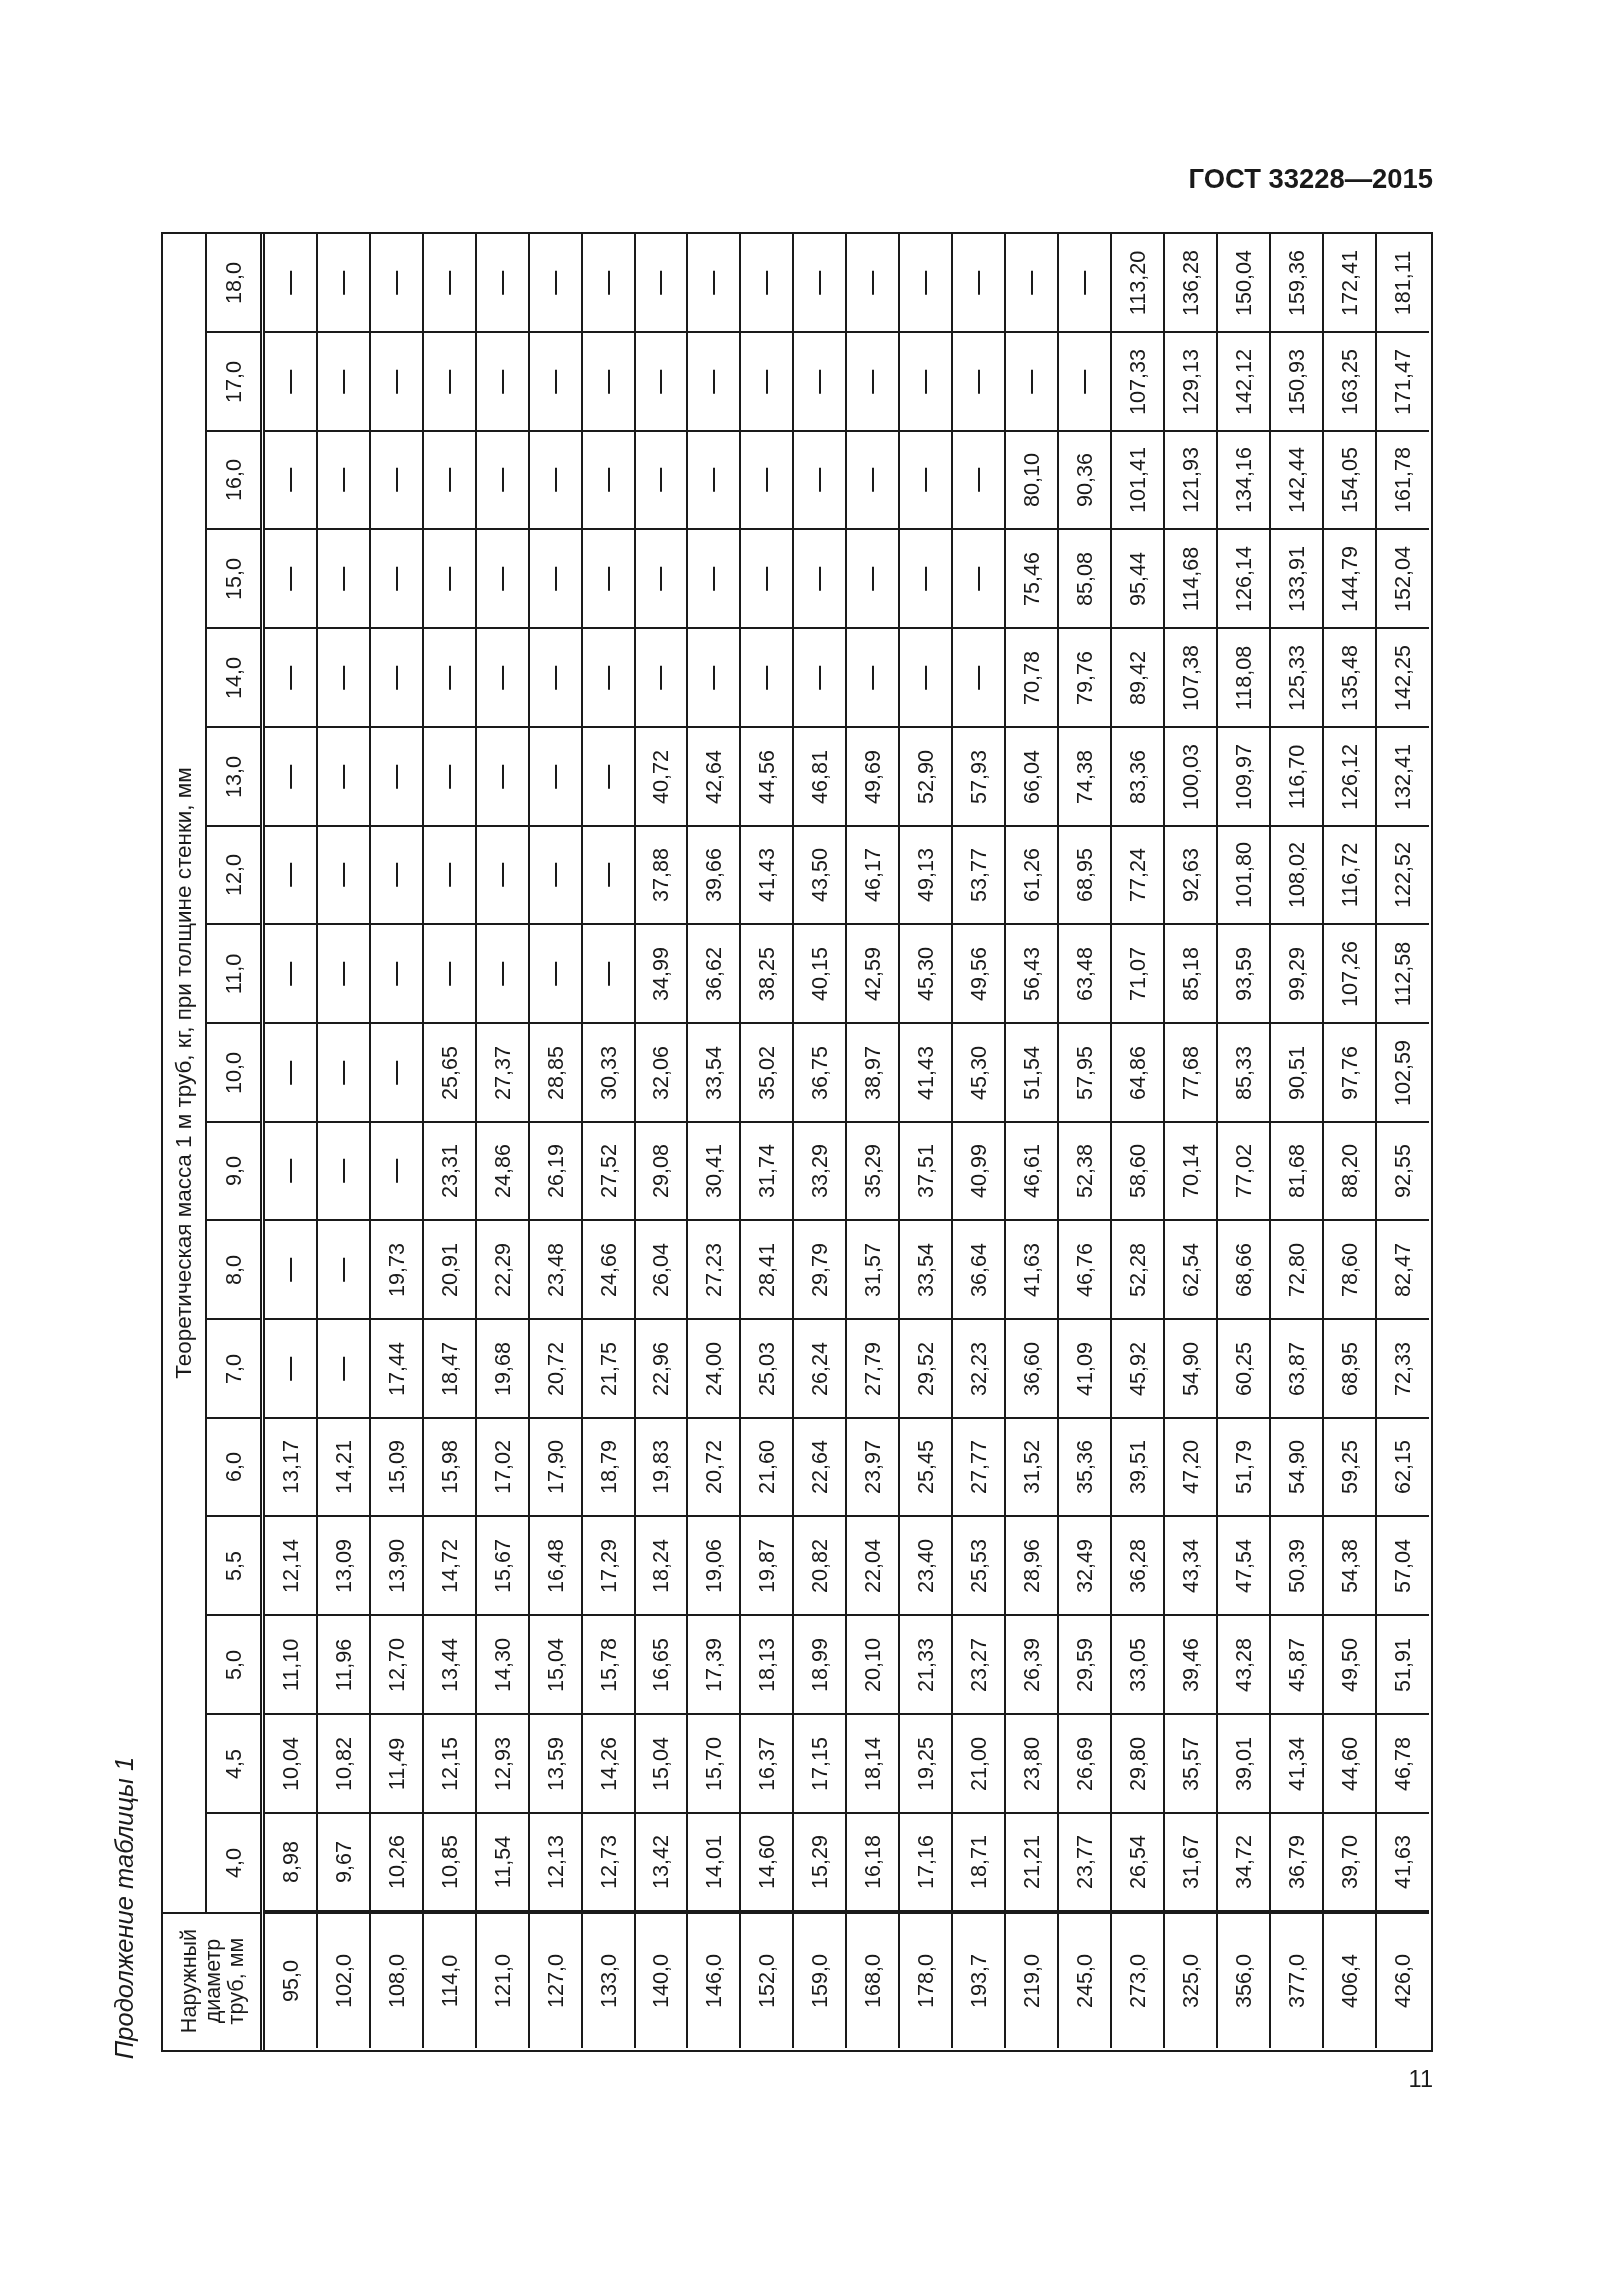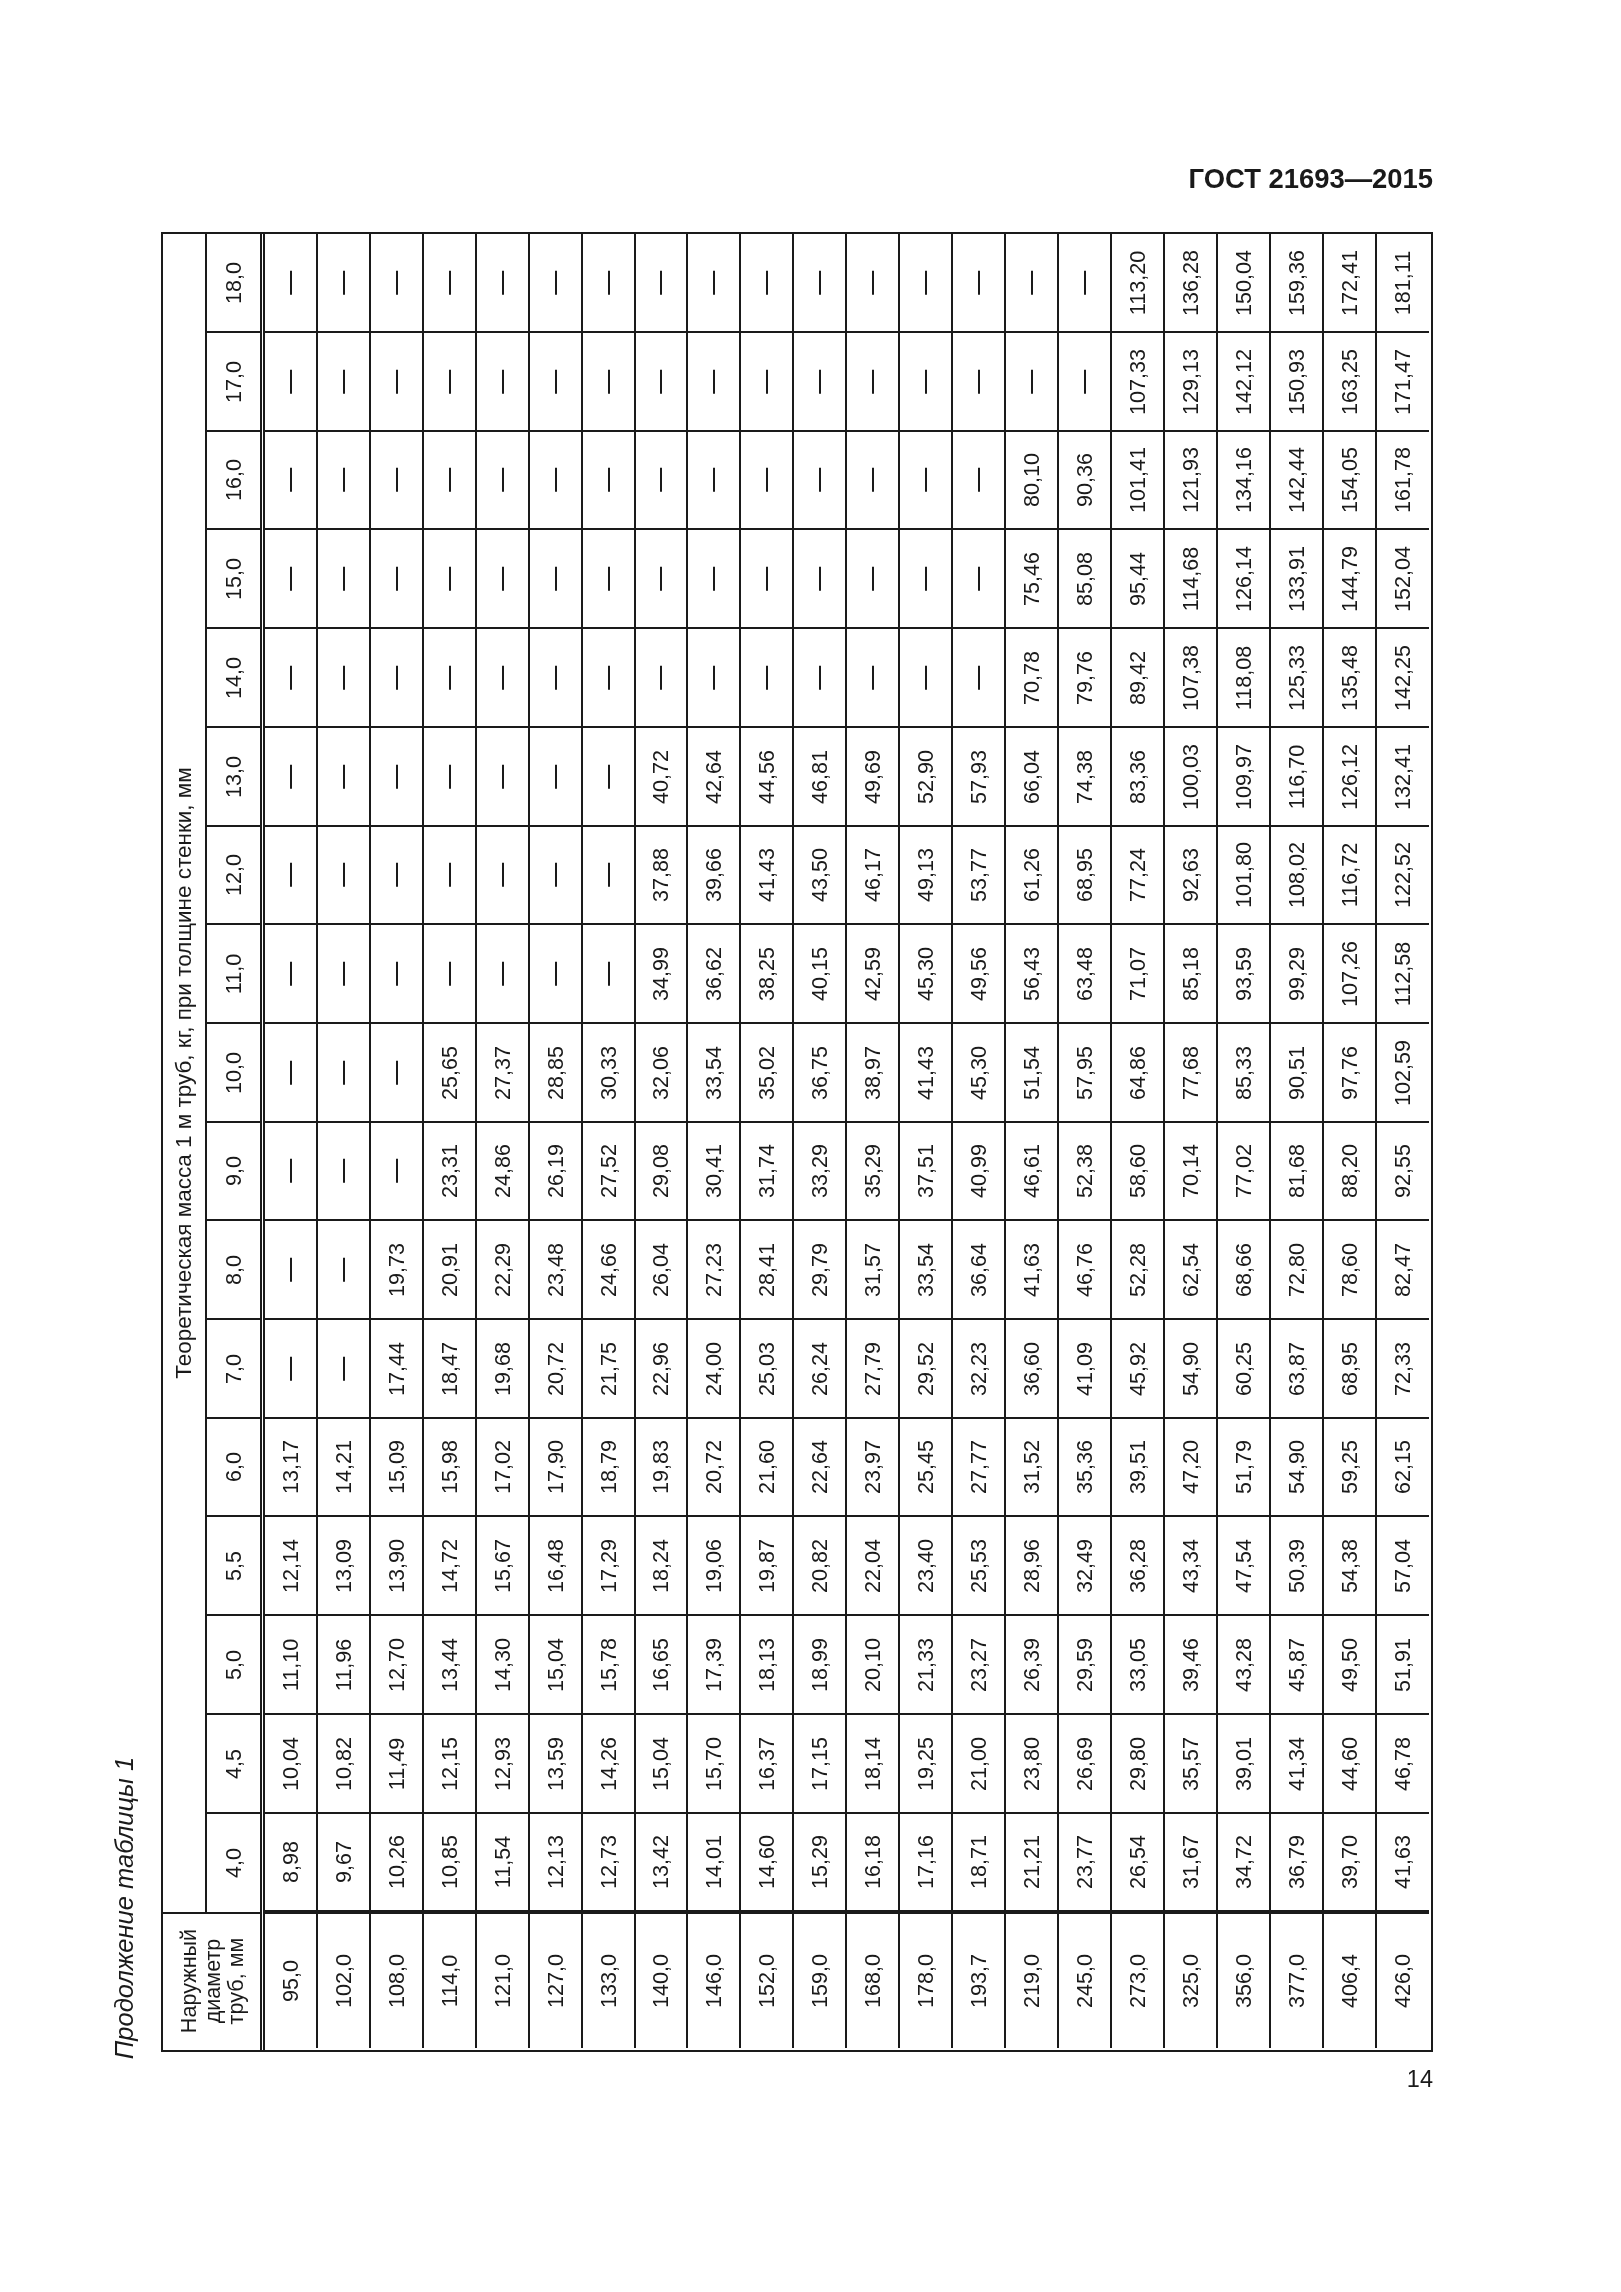--- a/index.html
+++ b/index.html
@@ -33,21 +33,21 @@
   .cell .rot { position:absolute; left:50%; top:50%; transform:translate(-50%,-50%) rotate(-90deg);
                white-space:nowrap; font-size:21.6px; }
   .th-cell .rot { font-size:21.6px; }
   .dash { display:block; width:2px; height:24.5px; background:#1a1a1a; position:absolute;
           left:50%; top:50%; transform:translate(-50%,-50%); }
   .diam-cell { border-top:2px solid #1a1a1a; }
 </style>
 </head>
 <body>
 
-<div class="doc-header">ГОСТ 21693—2015</div>
+<div class="doc-header">ГОСТ 33228—2015</div>
 
 <div class="caption-wrap">
   <div class="caption">Продолжение таблицы 1</div>
 </div>
 
 <div class="table" id="tbl">
   <div class="span-col">
     <div class="rot">Теоретическая масса 1 м труб, кг, при толщине стенки, мм</div>
   </div>
   <div class="thick-col" id="thickcol">
@@ -1296,14 +1296,14 @@
       </div>
       <div class="cell" style="left: 1111px; top: 1579px; width: 53px; height: 99px; border-right: none;">
         <span class="rot">41,63</span>
       </div>
       <div class="cell diam-cell" style="left: 1111px; top: 1678px; width: 53px; height: 136px; border-bottom: none; border-right: none;">
         <span class="rot">426,0</span>
       </div>
     </div>
 </div>
 
-<div class="page-num">14</div>
+<div class="page-num">11</div>
 
 
 </body></html>

